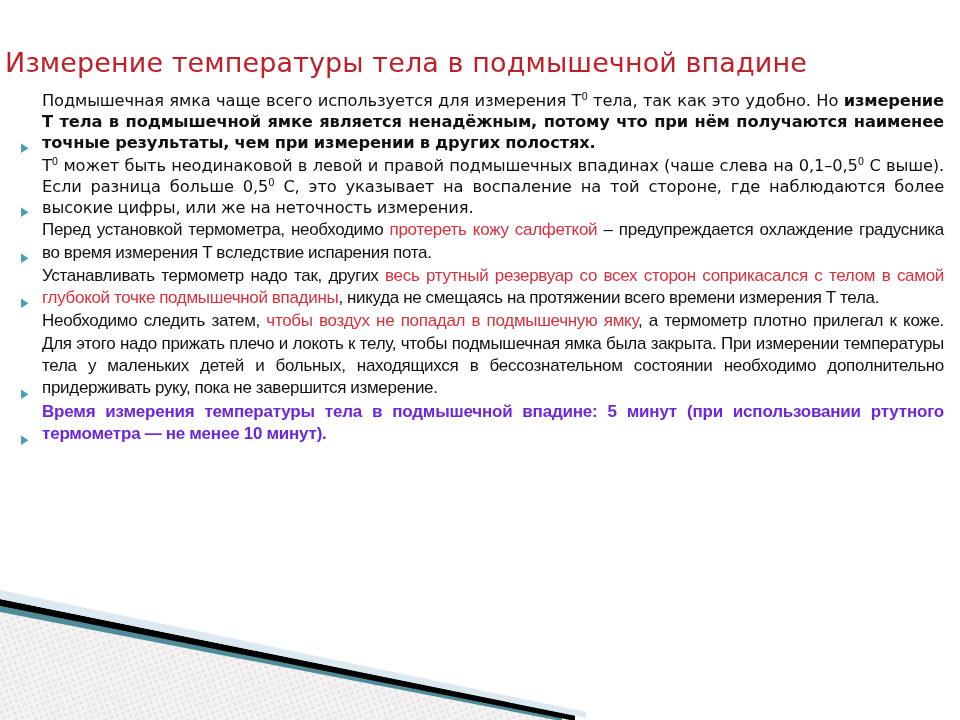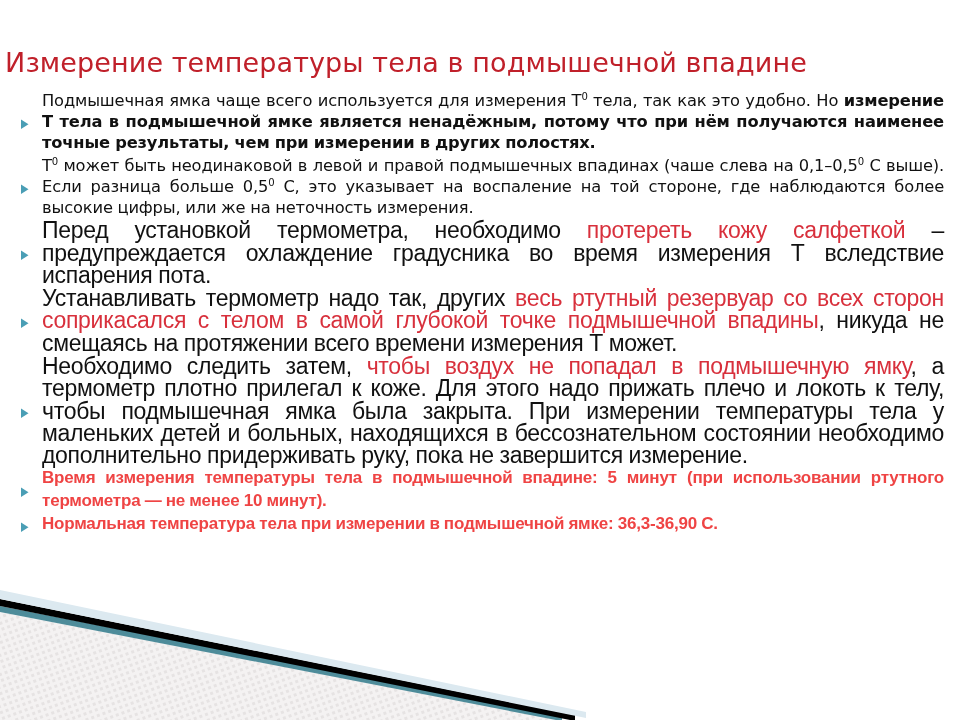--- a/index.html
+++ b/index.html
@@ -40,21 +40,21 @@
 
   
   .body-area {
     position: absolute;
     left: 16px;
     top: 90px;
     width: 928px;
   }
   .bullet-row {
     display: flex;
-    align-items: center;
+    align-items: flex-end;
     margin-bottom: 1px;
   }
   .bullet-marker {
     flex: 0 0 auto;
     width: 26px;
     padding-top: 6px;
     text-align: left;
     line-height: 0;
   }
   .bullet-marker svg {
@@ -67,39 +67,39 @@
     font-size: 16.3px;
     line-height: 21.2px;
     text-align: justify;
     text-justify: inter-word;
     font-family: "DejaVu Sans", "Liberation Sans", sans-serif;
     word-spacing: -0.3px;
     letter-spacing: -0.15px;
   }
   .bullet-text.condensed {
     font-family: "Liberation Sans Narrow", "Liberation Sans", sans-serif;
-    font-size: 23px;
+    font-size: 17px;
     line-height: 22.3px;
     letter-spacing: -0.3px;
     transform-origin: left top;
   }
   .bullet-text b, .bold {
     font-weight: bold;
   }
   .red {
     color: #D8303C;
   }
   sup {
     font-size: 0.62em;
     vertical-align: super;
     line-height: 0;
   }
   
   .bullet-row.accent .bullet-text {
-    color: #ef4444;
+    color: #6d28d9;
     font-weight: bold;
     font-size: 17px;
     line-height: 22.5px;
     letter-spacing: -0.2px;
   }
 
   
   .decor {
     position: absolute;
     left: 0;
@@ -152,21 +152,21 @@
       </div>
     </div>
 
     <div class="bullet-row">
       <span class="bullet-marker">
         <svg width="10" height="11" viewBox="0 0 10 11">
             <path d="M1 0.5 L8.5 5.3 L1 10.1 Z" fill="#4A9EB5"></path>
           </svg>
       </span>
       <div class="bullet-text condensed">
-        <span>Устанавливать термометр надо так, других </span><span class="red">весь ртутный резервуар со всех сторон соприкасался с телом в самой глубокой точке подмышечной впадины</span><span>, никуда не смещаясь на протяжении всего времени измерения Т может.</span>
+        <span>Устанавливать термометр надо так, других </span><span class="red">весь ртутный резервуар со всех сторон соприкасался с телом в самой глубокой точке подмышечной впадины</span><span>, никуда не смещаясь на протяжении всего времени измерения Т тела.</span>
       </div>
     </div>
 
     <div class="bullet-row">
       <span class="bullet-marker">
         <svg width="10" height="11" viewBox="0 0 10 11">
             <path d="M1 0.5 L8.5 5.3 L1 10.1 Z" fill="#4A9EB5"></path>
           </svg>
       </span>
       <div class="bullet-text condensed">
@@ -176,28 +176,20 @@
 
     <div class="bullet-row accent">
       <span class="bullet-marker">
         <svg width="10" height="11" viewBox="0 0 10 11">
             <path d="M1 0.5 L8.5 5.3 L1 10.1 Z" fill="#4A9EB5"></path>
           </svg>
       </span>
       <div class="bullet-text condensed">Время измерения температуры тела в подмышечной впадине: 5 минут (при использовании ртутного термометра — не менее 10 минут).</div>
     </div>
 
-    <div class="bullet-row accent">
-      <span class="bullet-marker">
-        <svg width="10" height="11" viewBox="0 0 10 11">
-            <path d="M1 0.5 L8.5 5.3 L1 10.1 Z" fill="#4A9EB5"></path>
-          </svg>
-      </span>
-      <div class="bullet-text condensed">Нормальная температура тела при измерении в подмышечной ямке: 36,3-36,90 С.</div>
-    </div>
 
   </div>
 
   <div class="decor">
     <svg width="960" height="130" viewBox="0 0 960 130">
       <defs>
         <pattern id="hatch" width="6" height="6" patternUnits="userSpaceOnUse" patternTransform="rotate(-20)">
           <rect width="6" height="6" fill="#F4F2F2"></rect>
           <rect width="3" height="3" fill="#E6E3E3"></rect>
         </pattern>

